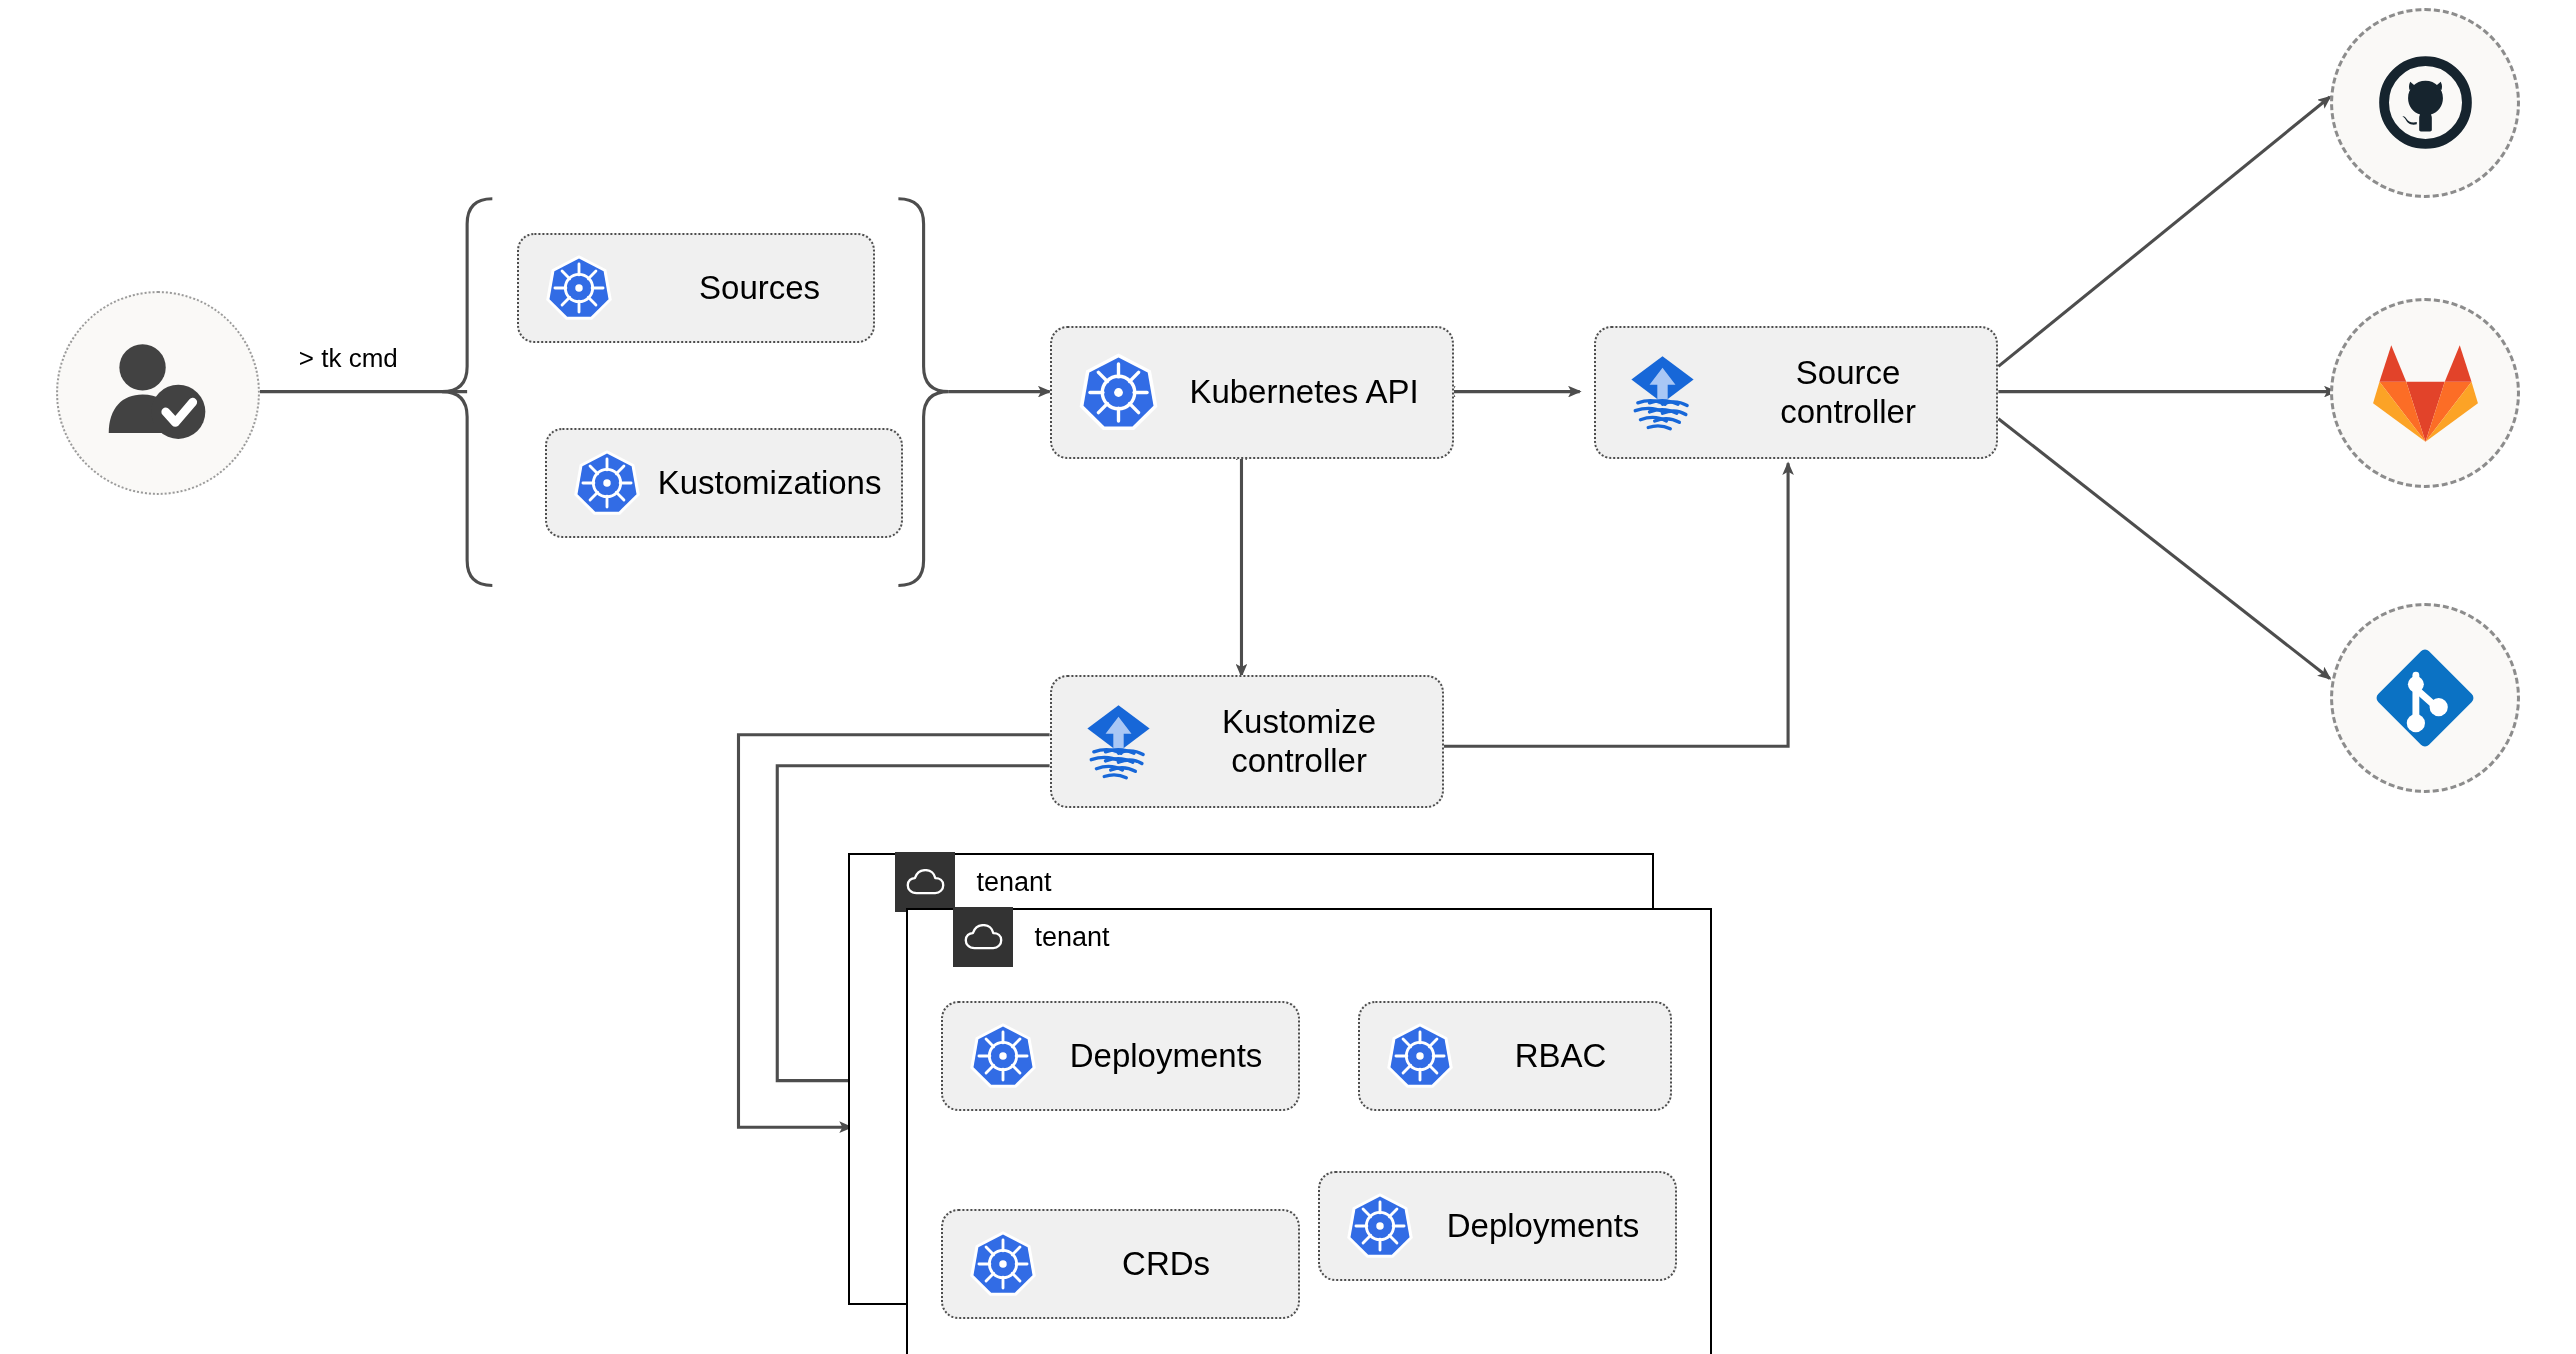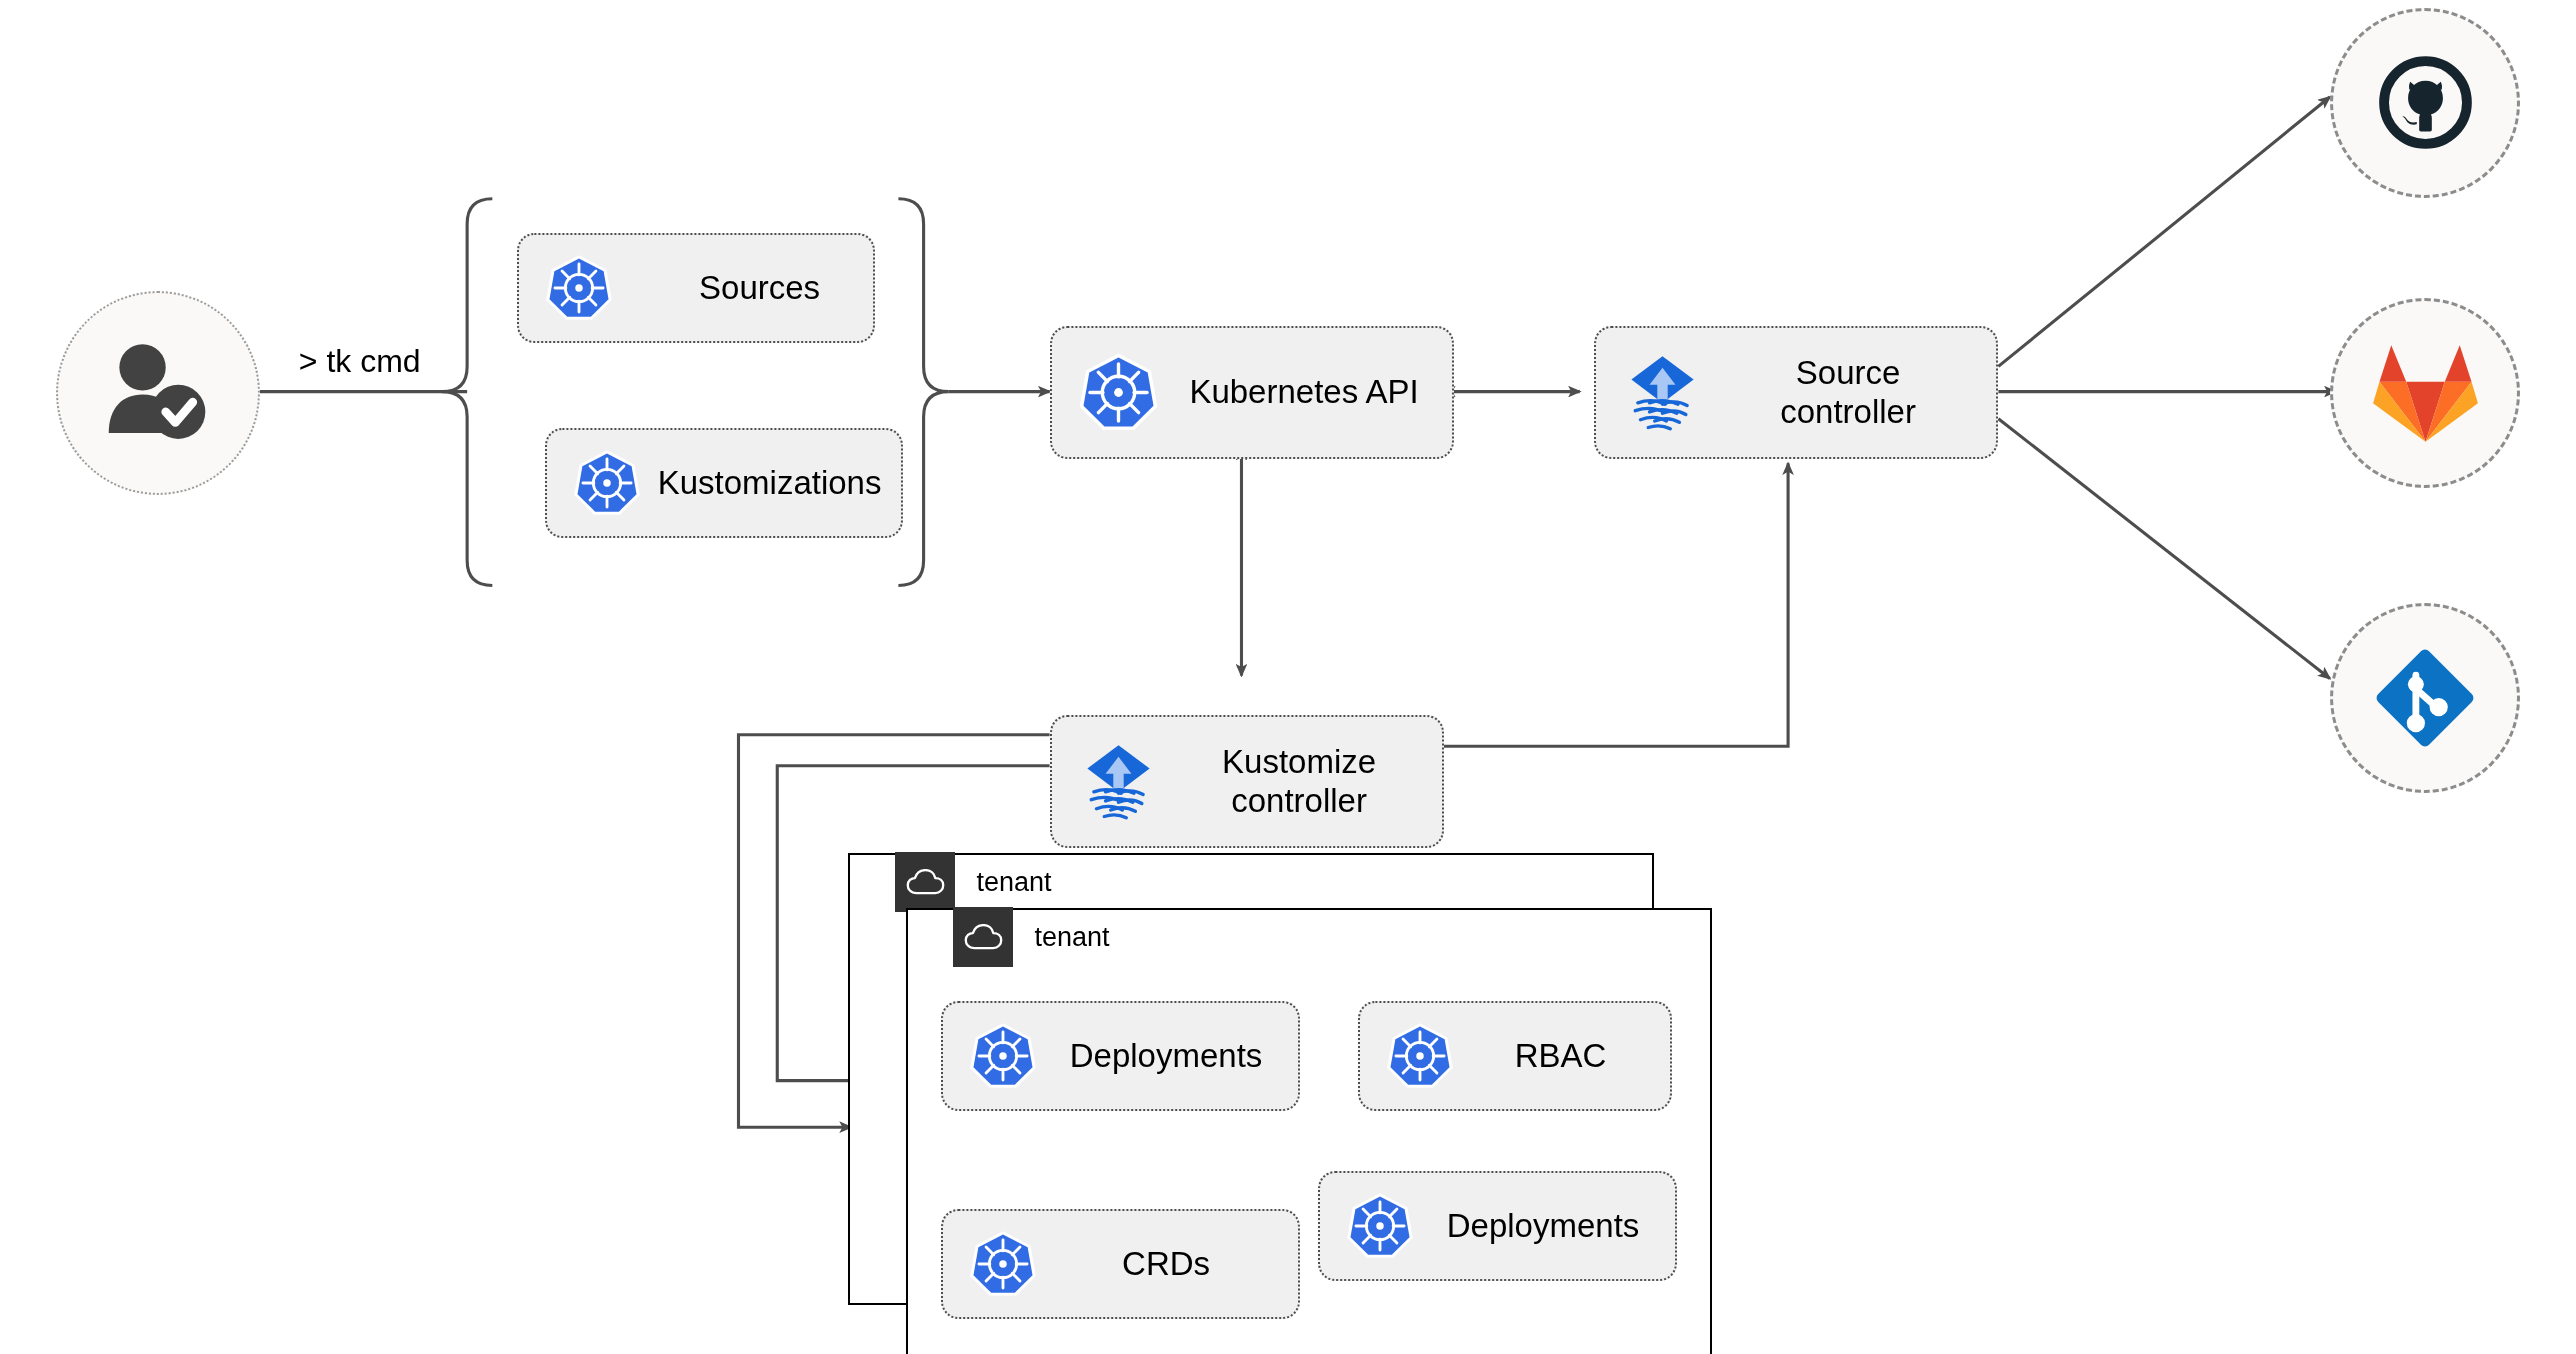--- a/index.html
+++ b/index.html
@@ -91,21 +91,21 @@
   }
   .tenant-tab-label {
     font-size: 27px;
     color: #000;
     padding-left: 21.3px;
     line-height: 60px;
   }
   
   .edge-label {
     position: absolute;
-    font-size: 32px;
+    font-size: 26px;
     color: #000;
     background: #ffffff;
     padding: 1.9px 7.8px;
     white-space: nowrap;
   }
 </style>
 </head>
 <body>
 
 <div id="canvas">
@@ -231,21 +231,21 @@
         <path d="M32 48 Q42 44 50 49"></path>
         <path d="M15 53 Q26 49 35 54"></path>
         <path d="M26 54 Q36 50 45 55"></path>
         <path d="M21 59 Q30 56 38 60"></path>
       </g>
     </svg>
     <span class="node-label">Source
 controller</span>
   </div>
 
-  <div class="node" style="left:1050px; top:675px; width:394px; height:133px;margin-top:40px;">
+  <div class="node" style="left:1050px; top:675px; width:394px; height:133px;">
     <svg class="node-icon" width="83" height="83" viewBox="0 0 64 64">
       <path d="M32 4 L56 22 L32 40 L8 22 Z" fill="#1767d8"></path>
       <path d="M32 13 L42 26 L36 26 L36 41 L28 41 L28 26 L22 26 Z" fill="#a9c7f5"></path>
       <g stroke="#1767d8" stroke-width="2.6" fill="none" stroke-linecap="round">
         <path d="M13 40 Q24 36 34 41"></path>
         <path d="M22 40 Q33 36 44 41"></path>
         <path d="M32 41 Q42 37 51 42"></path>
         <path d="M11 46 Q23 42 33 47"></path>
         <path d="M22 47 Q33 43 43 48"></path>
         <path d="M32 48 Q42 44 50 49"></path>

